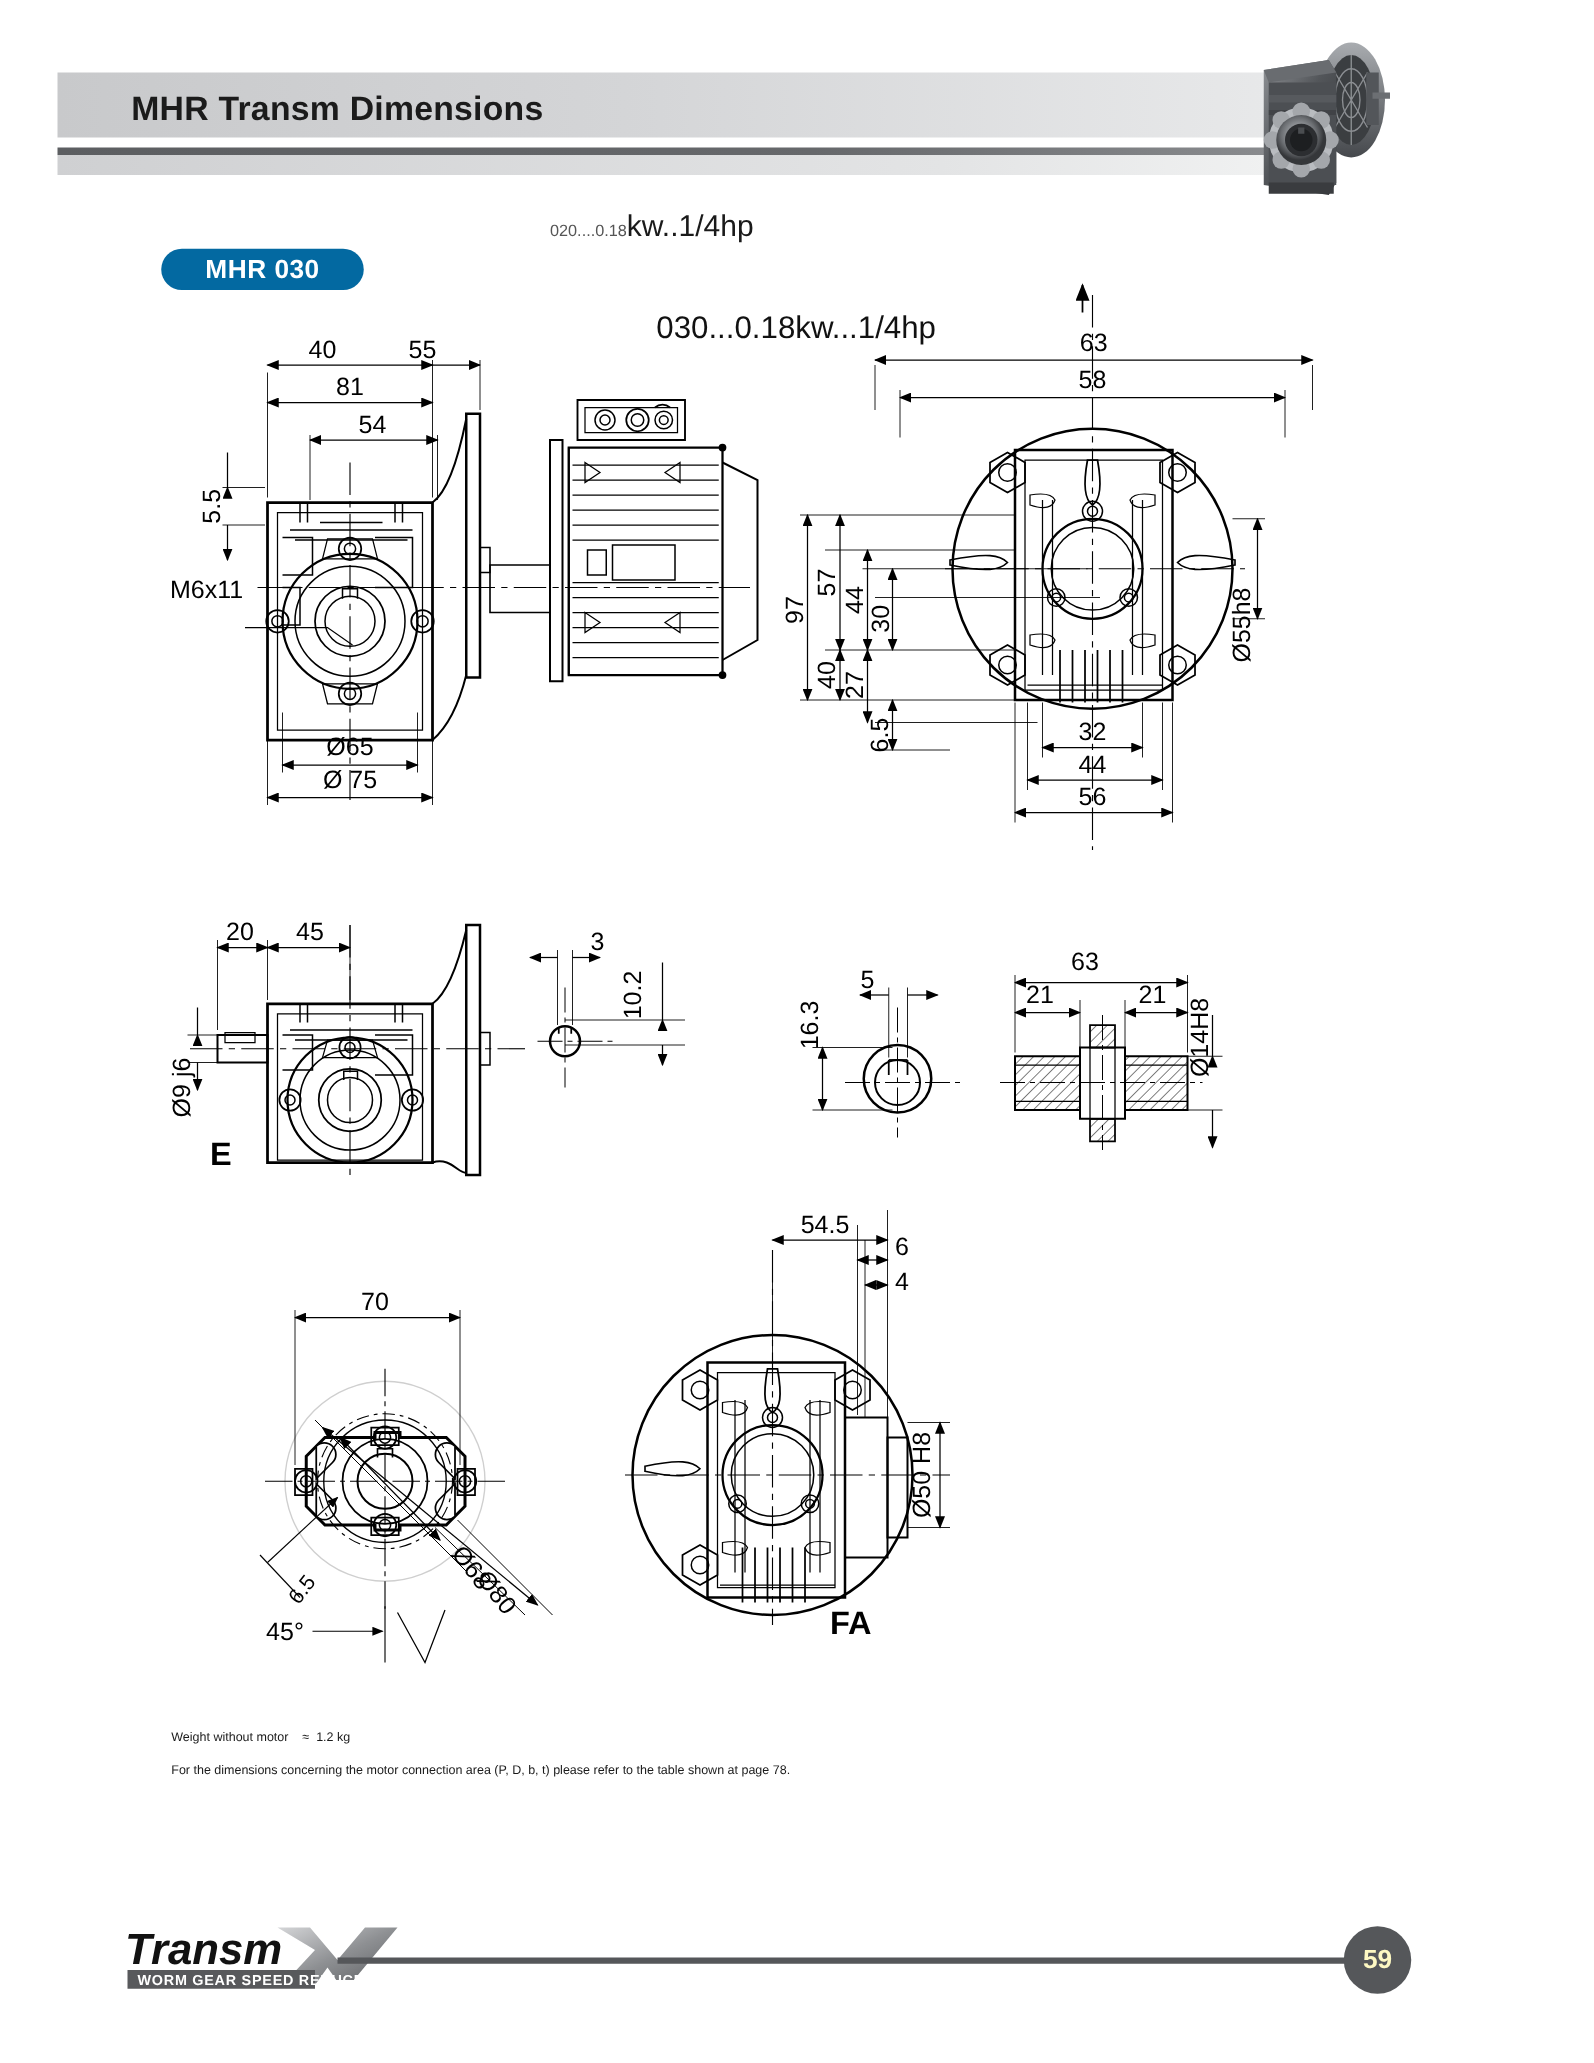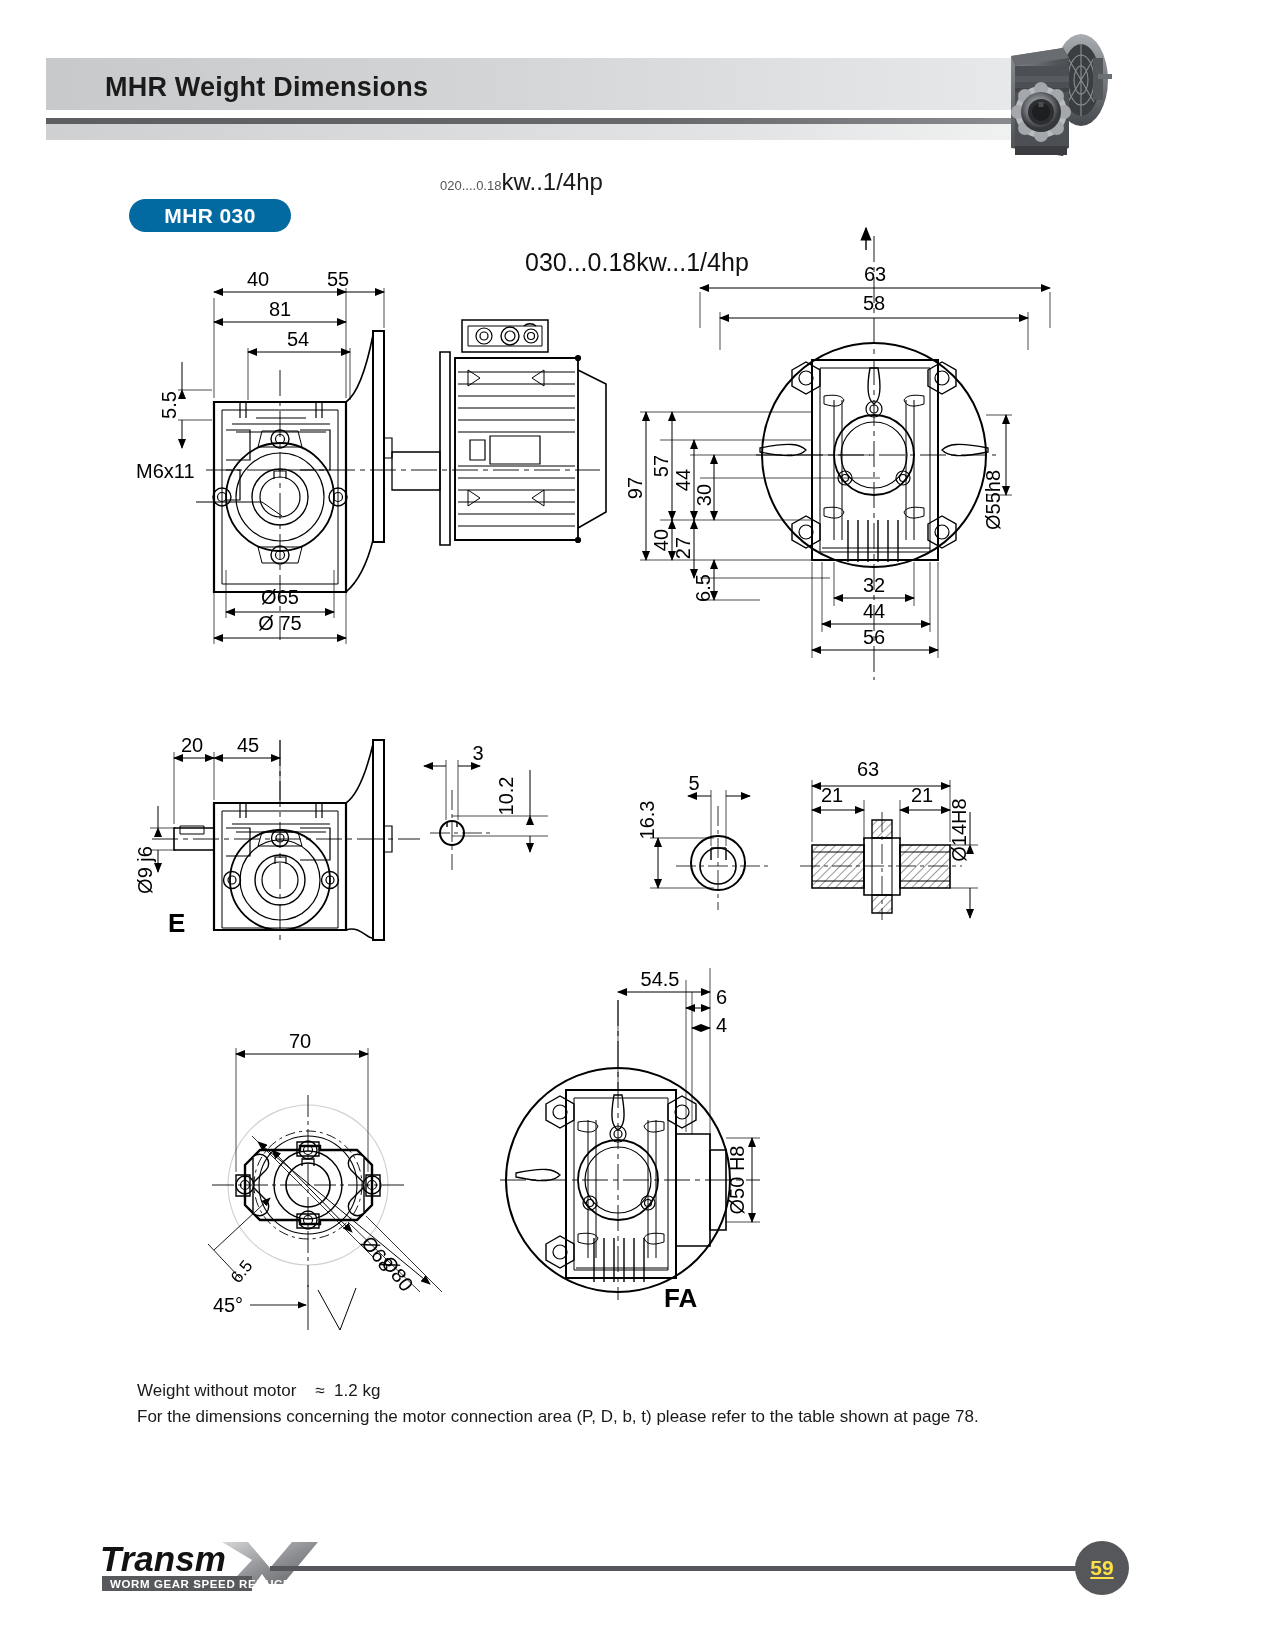--- a/index.html
+++ b/index.html
@@ -60,47 +60,47 @@
 
   .view-label {
     position: absolute; font-size: 26px; font-weight: bold; color: #000;
   }
   #label-E { left: 168px; top: 908px; }
   #label-FA { left: 644px; top: 1283px; margin-left: 20px; }
 
   
   .foot-notes {
     position: absolute; left: 137px; top: 1378px; width: 920px;
-    font-size: 17px; color: #1a1a1a; line-height: 26px;
+    font-size: 10px; color: #1a1a1a; line-height: 26px;
   }
   .foot-notes .row1 { white-space: pre; }
 
   .footer-logo { position: absolute; left: 100px; top: 1538px; width: 290px; height: 62px; }
   .footer-line {
     position: absolute; left: 270px; top: 1566px; width: 810px; height: 5px;
     background: #55575a;
   }
   .page-badge {
     position: absolute; left: 1075px; top: 1541px; width: 54px; height: 54px;
     background: #55575a; border-radius: 50%;
-    color: #fde047; font-size: 21px; font-weight: bold;
-    display: flex; align-items: center; justify-content: center; text-decoration: underline;
+    color: #fef9c3; font-size: 21px; font-weight: bold;
+    display: flex; align-items: center; justify-content: center;
   }
 
   text { font-family: "Liberation Sans", sans-serif; }
 </style>
 </head>
 <body>
 
 <div class="page">
 
   <div class="header-band"></div>
   <div class="header-rule"></div>
   <div class="header-rule-lower"></div>
-  <div class="header-title">MHR Weight Dimensions</div>
+  <div class="header-title">MHR Transm Dimensions</div>
 
   <div class="product-photo">
     <svg width="130" height="160" viewBox="0 0 130 160">
       <defs>
         <linearGradient id="mg" x1="0" y1="0" x2="1" y2="1">
           <stop offset="0%" stop-color="#8f9296"></stop>
             <stop offset="45%" stop-color="#53565a"></stop>
             <stop offset="100%" stop-color="#2f3134"></stop>
         </linearGradient>
         <linearGradient id="mg2" x1="0" y1="0" x2="0" y2="1">

